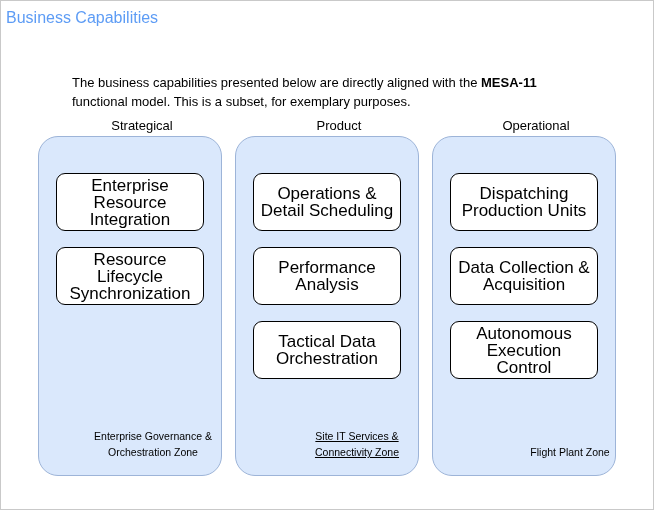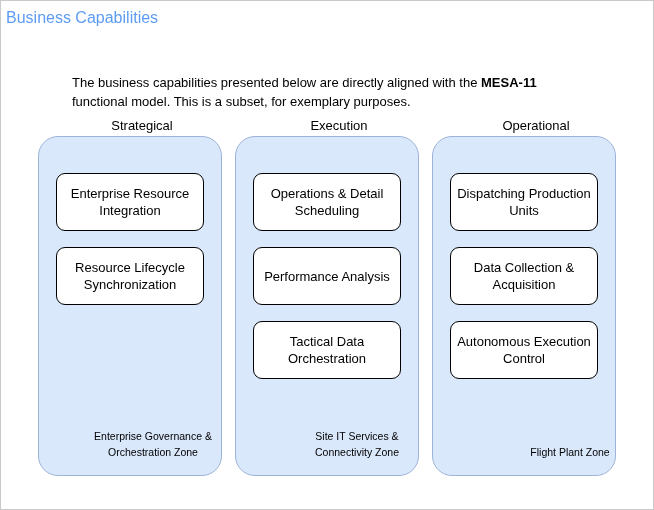--- a/index.html
+++ b/index.html
@@ -49,31 +49,31 @@
   .box{
     box-sizing:border-box;
     width:148px;height:58px;
     margin:12px auto 16px;
     padding:0 6px;
     background:var(--box-fill,#ffffff);
     border:1px solid var(--box-stroke,#000000);
     border-radius:9px;
     display:flex;align-items:center;justify-content:center;
     text-align:center;
-    font-size:13px;line-height:17px;
+    font-size:17px;line-height:17px;
   }
   .box:first-of-type{margin-top:36px;}
   .zone{
     position:absolute;bottom:15px;left:50%;
     width:130px;margin-left:-65px;
     text-align:center;
     font-size:10.5px;line-height:16px;
   }
   .col1 .zone{transform:translateX(23px);}
-  .col2 .zone{transform:translateX(30px);}
+  .col2 .zone{transform:translateX(30px);text-decoration:underline;}
   .col3 .zone{transform:translateX(46px);}
 </style>
 </head>
 <body>
 
 <div class="canvas">
 
   <div class="tab-label">Business Capabilities</div>
 
   <p class="intro"><span>The business capabilities presented below are directly aligned with the </span><b>MESA-11</b><span> functional model. This is a subset, for exemplary purposes.</span></p>
@@ -81,21 +81,21 @@
   <div class="col col1">
     <div class="col-header">Strategical</div>
     <div class="panel">
       <div class="box">Enterprise Resource Integration</div>
       <div class="box">Resource Lifecycle Synchronization</div>
       <div class="zone">Enterprise Governance &amp; Orchestration Zone</div>
     </div>
   </div>
 
   <div class="col col2">
-    <div class="col-header">Execution</div>
+    <div class="col-header">Product</div>
     <div class="panel">
       <div class="box">Operations &amp; Detail Scheduling</div>
       <div class="box">Performance Analysis</div>
       <div class="box">Tactical Data Orchestration</div>
       <div class="zone">Site IT Services &amp; Connectivity Zone</div>
     </div>
   </div>
 
   <div class="col col3">
     <div class="col-header">Operational</div>

